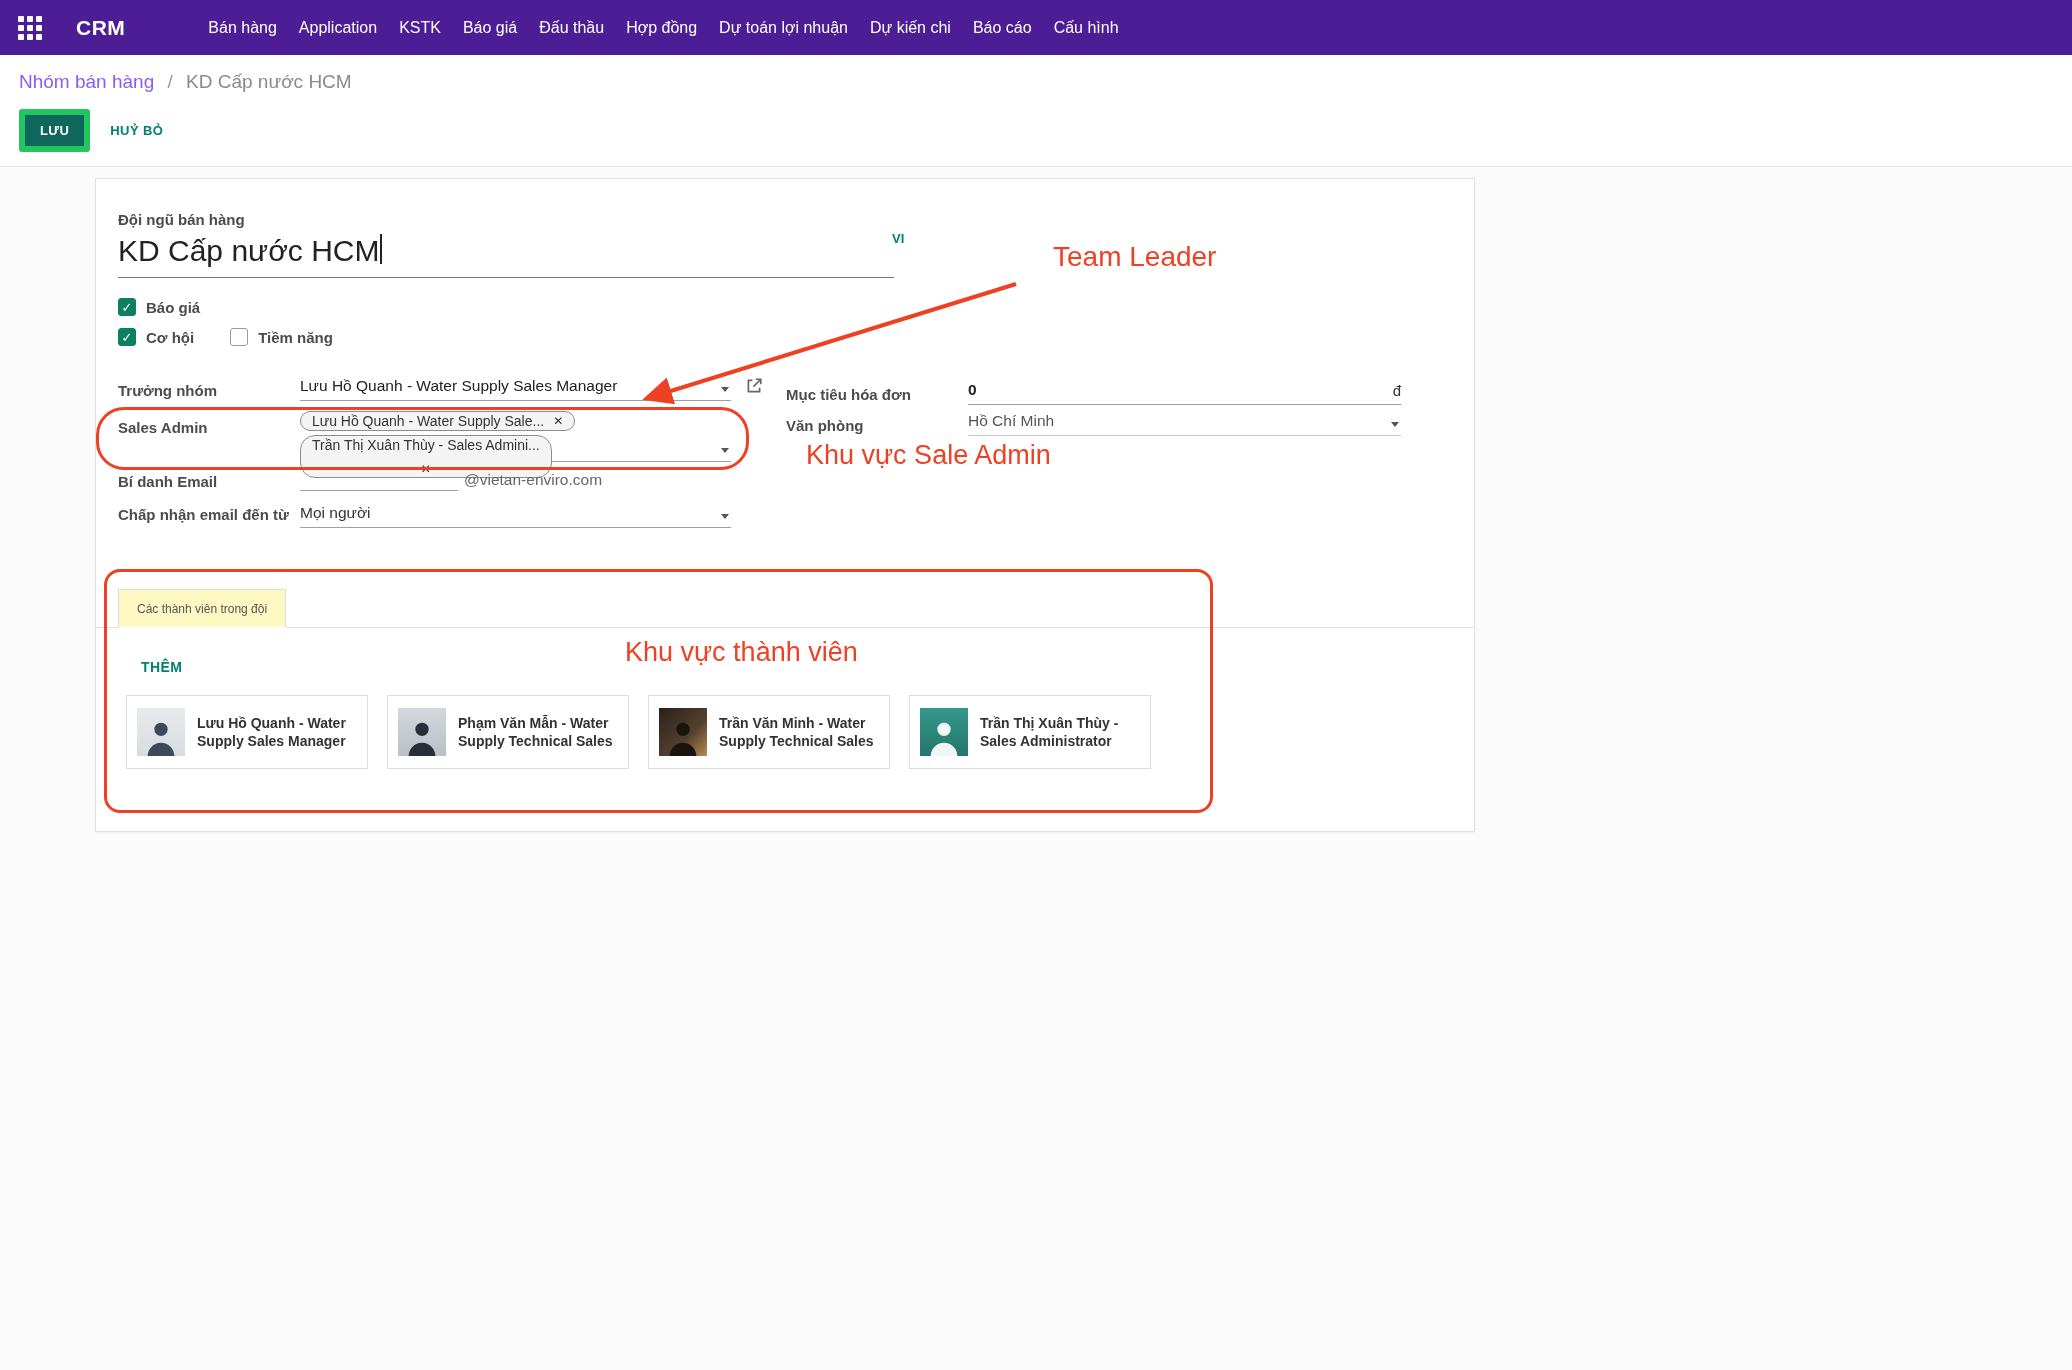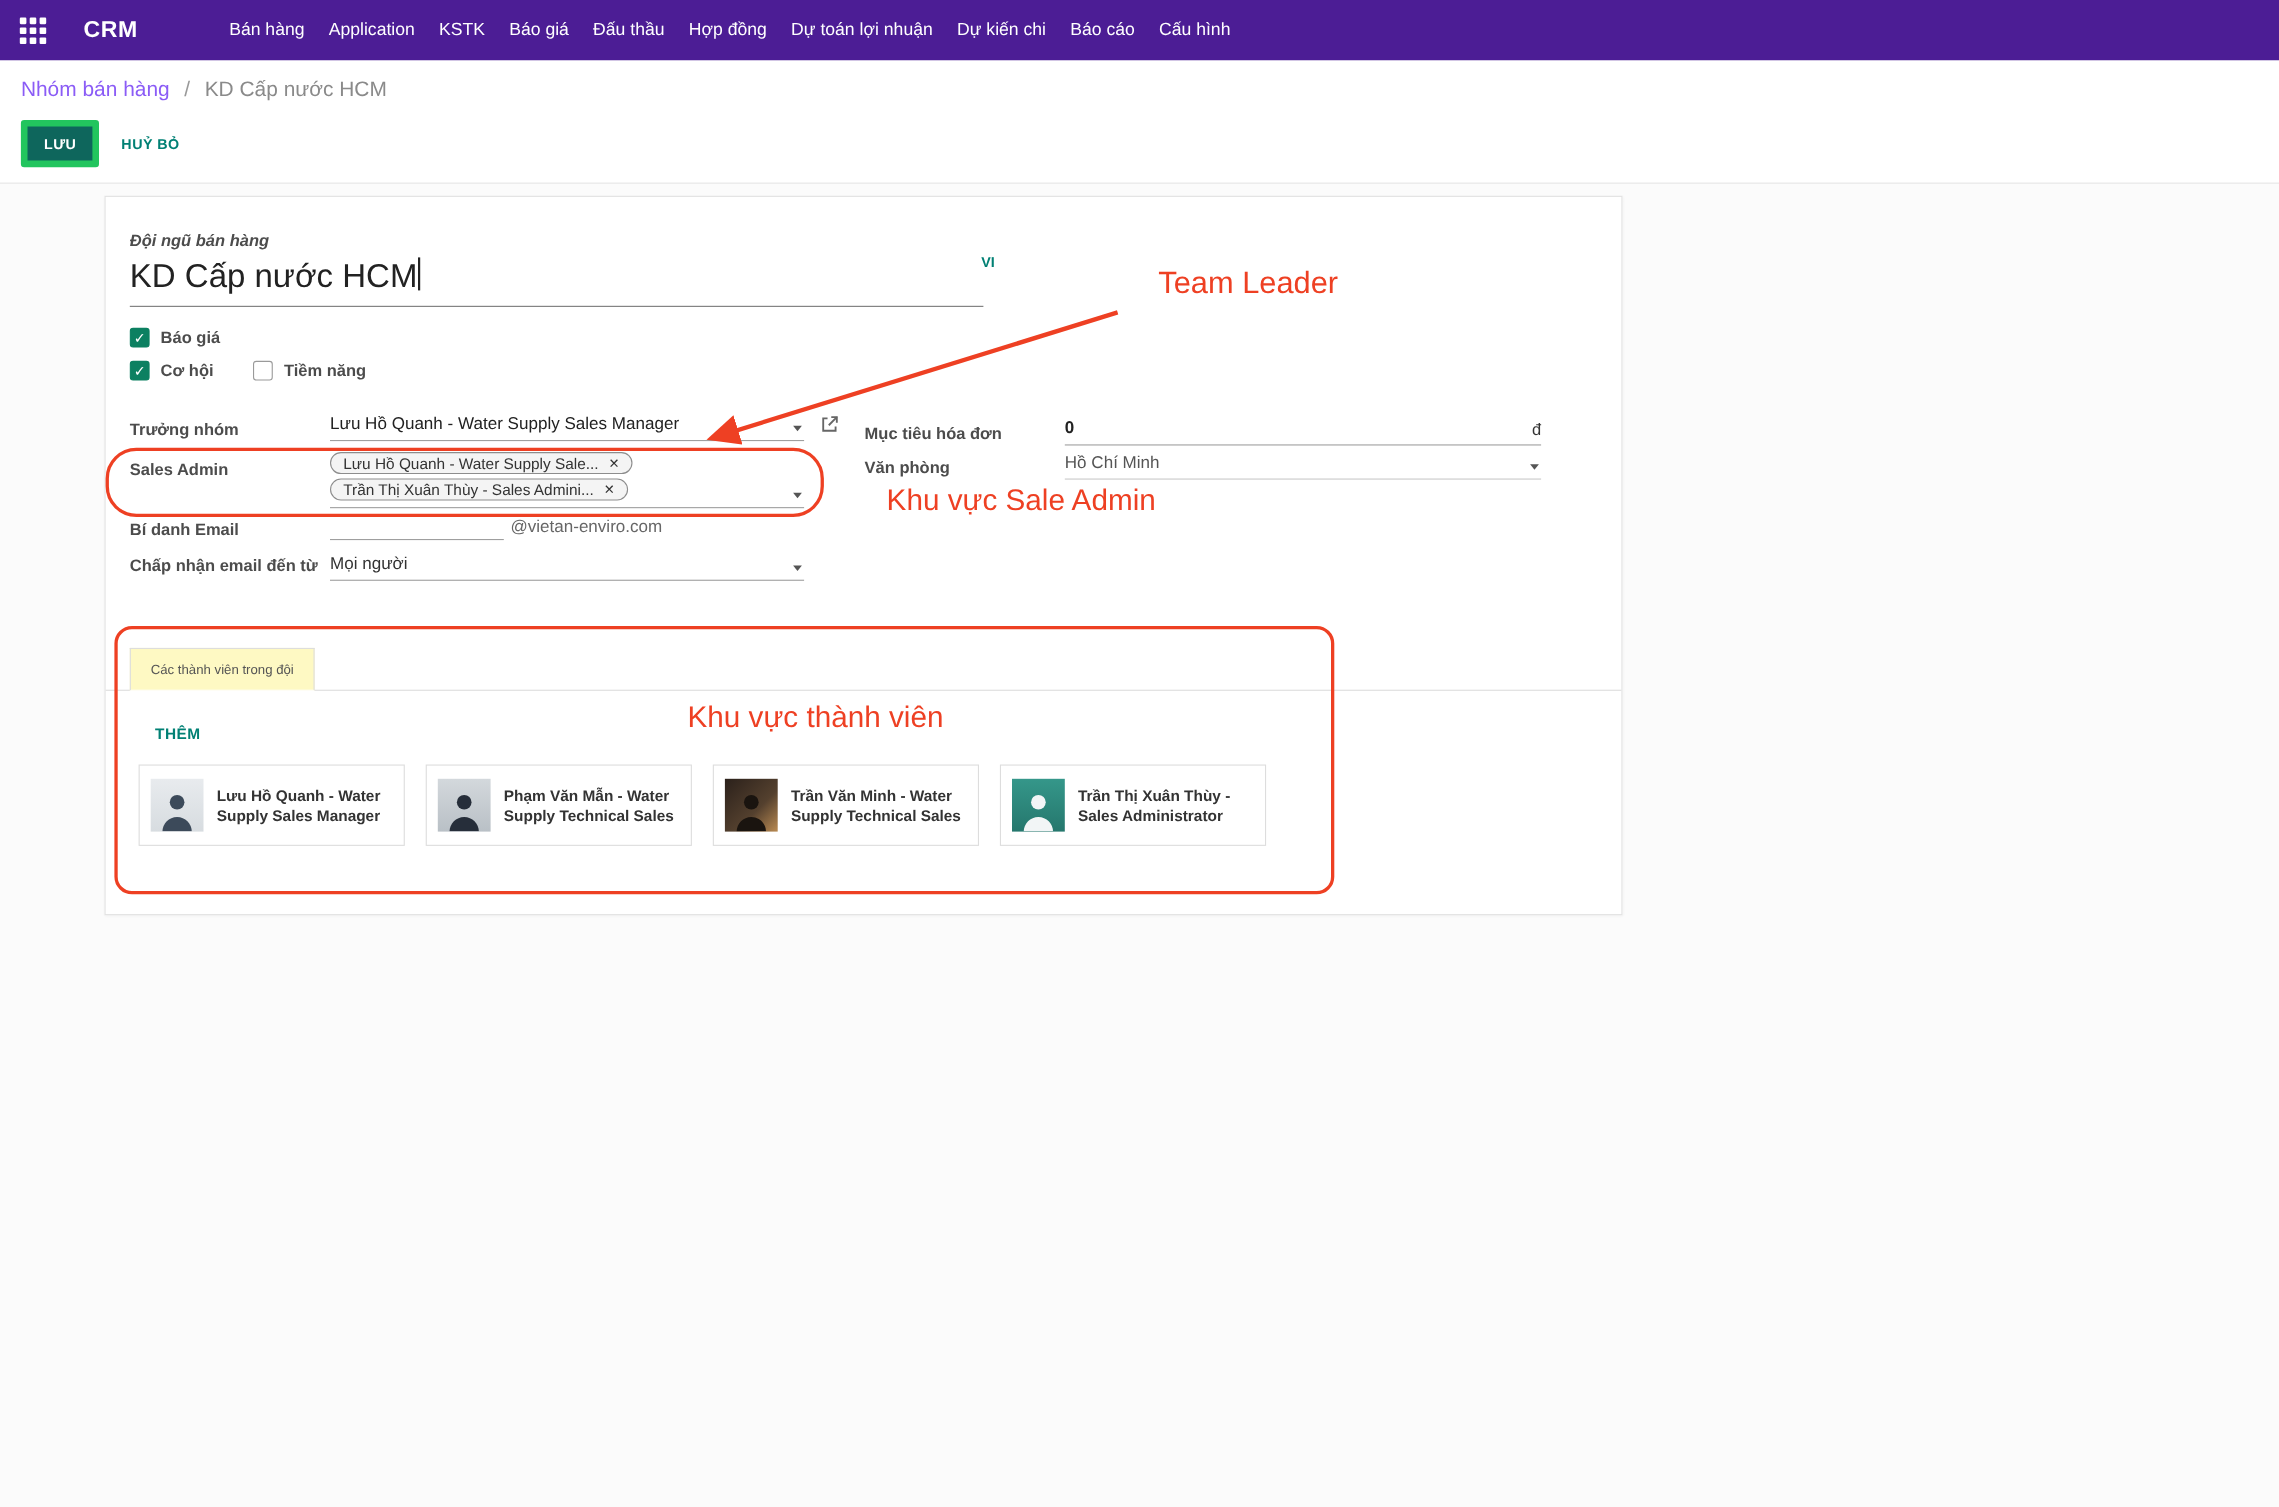--- a/index.html
+++ b/index.html
@@ -41,21 +41,21 @@
     background: none; border: none; color: #018074; font-size: 13px; font-weight: 700;
     margin-left: 20px; letter-spacing: .4px; cursor: pointer; font-family: "Liberation Sans", sans-serif;
   }
 
   
   .sheet {
     position: absolute; left: 95px; top: 178px; width: 1380px; height: 654px;
     background: #fff; border: 1px solid #e2e2e2; box-shadow: 0 1px 3px rgba(0,0,0,.05);
   }
   .fld-label { position: absolute; font-size: 15px; font-weight: 700; color: #4c4c4c; width: 176px; line-height: 1.45; }
-  .team-label { left: 22px; top: 30px; width: auto; font-style: italic; }
+  .team-label { left: 22px; top: 30px; width: auto; }
   .team-name {
     position: absolute; left: 22px; top: 55px; width: 776px;
     font-size: 30px; color: #222; border-bottom: 1px solid #777; padding-bottom: 9px;
     white-space: nowrap; cursor: text;
   }
   .text-cursor { display: inline-block; width: 2px; height: 30px; background: #222; vertical-align: -3px; margin-left: 1px; }
   .vi-badge { position: absolute; left: 796px; top: 52px; color: #018074; font-size: 13px; font-weight: 700; cursor: pointer; }
 
   .chk-row { position: absolute; left: 22px; display: flex; align-items: center; gap: 10px; }
   .chk-row-1 { top: 119px; } .chk-row-2 { top: 149px; }
@@ -77,21 +77,21 @@
 
   .leader-value { left: 204px; top: 198px; width: 431px; cursor: pointer; }
   .ext-link { position: absolute; left: 649px; top: 198px; cursor: pointer; }
 
   .tags-box { position: absolute; left: 204px; top: 230px; width: 431px; height: 53px; border-bottom: 1px solid #9f9f9f; }
   .tag {
     display: inline-flex; align-items: center; gap: 9px; background: #f4f4f4;
     border: 1px solid #8d8d8d; border-radius: 15px; padding: 1px 11px; font-size: 14px; color: #333;
     position: absolute; left: 0; white-space: nowrap;
   }
-  .tag.t1 { top: 2px; } .tag.t2 { top: 26px; }
+  .tag.t1 { top: 2px; } .tag.t2 { top: 26px; flex-direction: column; }
   .tag .x { font-size: 12px; color: #333; cursor: pointer; }
 
   .alias-input { left: 204px; top: 288px; width: 158px; height: 24px; cursor: text; }
   .alias-domain { position: absolute; left: 368px; top: 292px; font-size: 15.5px; color: #666; }
 
   .accept-label { left: 22px; top: 325px; }
   .accept-value { left: 204px; top: 325px; width: 431px; cursor: pointer; color: #333; }
 
   .target-label { left: 690px; top: 205px; }
   .target-value { left: 872px; top: 202px; width: 433px; font-weight: 700; color: #222; cursor: text; }

